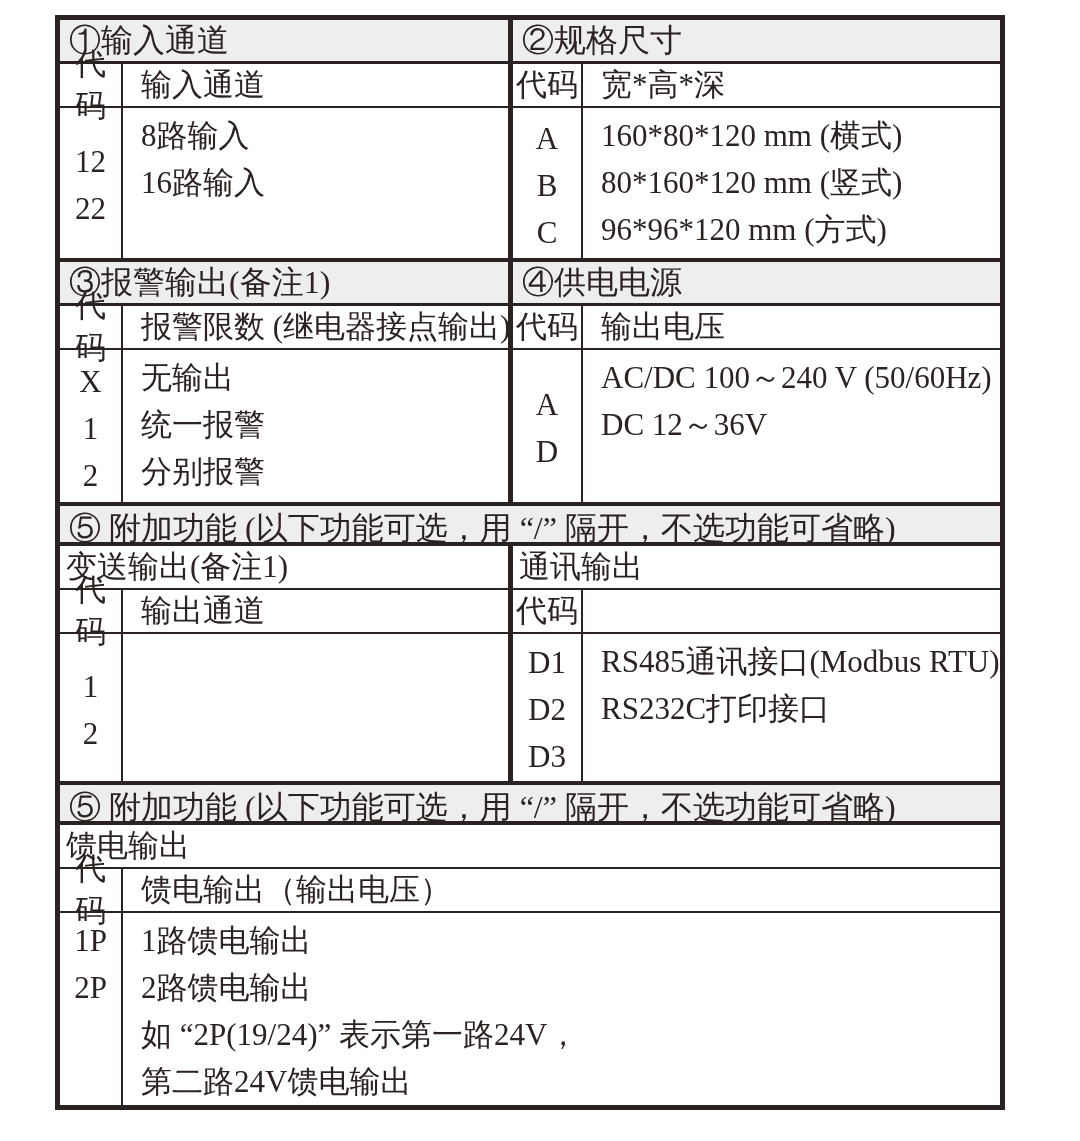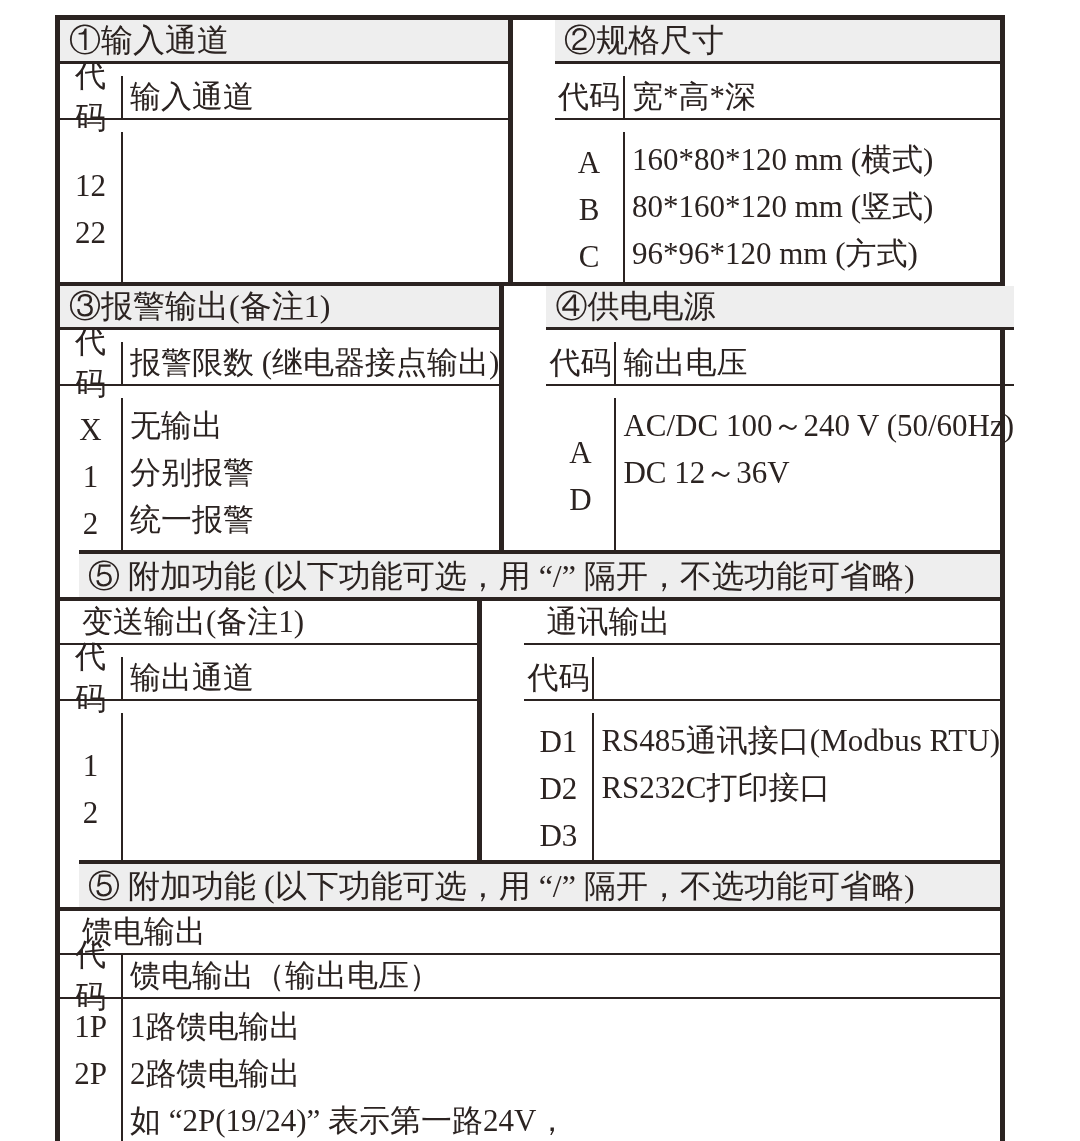--- a/index.html
+++ b/index.html
@@ -20,73 +20,71 @@
     width: 950px;
     border: 5px solid var(--ink);
     background: #fff;
   }
 
   .row-group { display: flex; align-items: stretch; }
   .row-group + .row-group { border-top: 4px solid var(--ink); }
 
   .banner {
     display: block;
-    height: 47px;
+    height: 40px;
     background: var(--header-bg);
     font-size: 32px;
     line-height: 45px;
     padding-left: 9px;
     white-space: nowrap;
     overflow: hidden;
-    margin-left: 19px;
-  }
-
-  .half { display: flex; flex-direction: column; gap: 12px; }
+  }
+
+  .half { display: flex; flex-direction: column; }
   .half.left  { width: 453px; border-right: 5px solid var(--ink); }
-  .half.right { flex: 1; margin-left: 42px; }
+  .half.right { flex: 1; }
   .full { width: 100%; display: flex; flex-direction: column; }
 
   .sec-title {
     height: 44px;
     background: var(--header-bg);
     border-bottom: 3px solid var(--ink);
     font-size: 32px;
     display: flex; align-items: center;
     padding-left: 9px;
     white-space: nowrap;
   }
   .subtitle-row {
     height: 44px;
     border-bottom: 2px solid var(--ink);
     font-size: 31px;
     display: flex; align-items: center;
-    padding-left: 22px;
+    padding-left: 6px;
     white-space: nowrap;
   }
   .hdr-row {
     height: 44px;
     border-bottom: 2px solid var(--ink);
     display: flex; align-items: stretch;
     font-size: 31px;
   }
   .hdr-row .cell { display: flex; align-items: center; }
 
   .code-col {
     width: 63px; flex-shrink: 0;
     border-right: 2px solid var(--ink);
     text-align: center;
     justify-content: center;
   }
   .right .code-col { width: 70px; }
   .desc-col {
     flex: 1;
-    padding-left: 7px;
+    padding-left: 18px;
     white-space: nowrap;
     overflow: hidden;
-    border-radius: 18px;
   }
 
   .data-area { display: flex; align-items: stretch; flex: 1; font-size: 31px; }
   .stack { padding-top: 4px; }
   .stack .line { height: 47px; line-height: 47px; white-space: nowrap; }
   .codes { display: flex; flex-direction: column; }
   .codes .line { text-align: center; }
 
   .g1 { min-height: 150px; }
   .g2 { min-height: 152px; }
@@ -104,20 +102,24 @@
         <div class="sec-title">①输入通道</div>
         <div class="hdr-row">
           <div class="cell code-col">代码</div>
           <div class="cell desc-col">输入通道</div>
         </div>
         <div class="data-area g1">
           <div class="code-col codes stack">
             <div class="line">12</div>
             <div class="line">22</div>
           </div>
+          <div class="desc-col stack">
+            <div class="line">8路输入</div>
+            <div class="line">16路输入</div>
+          </div>
         </div>
       </div>
       <div class="half right">
         <div class="sec-title">②规格尺寸</div>
         <div class="hdr-row">
           <div class="cell code-col">代码</div>
           <div class="cell desc-col">宽*高*深</div>
         </div>
         <div class="data-area g1">
           <div class="code-col codes stack">
@@ -142,22 +144,22 @@
           <div class="cell desc-col">报警限数 (继电器接点输出)</div>
         </div>
         <div class="data-area g2">
           <div class="code-col codes stack">
             <div class="line">X</div>
             <div class="line">1</div>
             <div class="line">2</div>
           </div>
           <div class="desc-col stack">
             <div class="line">无输出</div>
+            <div class="line">统一报警</div>
             <div class="line">分别报警</div>
-            <div class="line">统一报警</div>
           </div>
         </div>
       </div>
       <div class="half right">
         <div class="sec-title">④供电电源</div>
         <div class="hdr-row">
           <div class="cell code-col">代码</div>
           <div class="cell desc-col">输出电压</div>
         </div>
         <div class="data-area g2">

